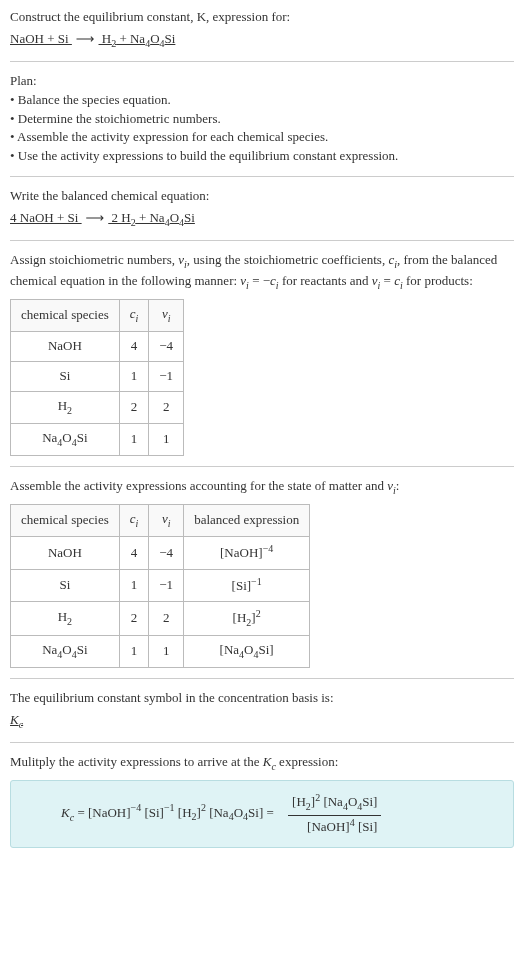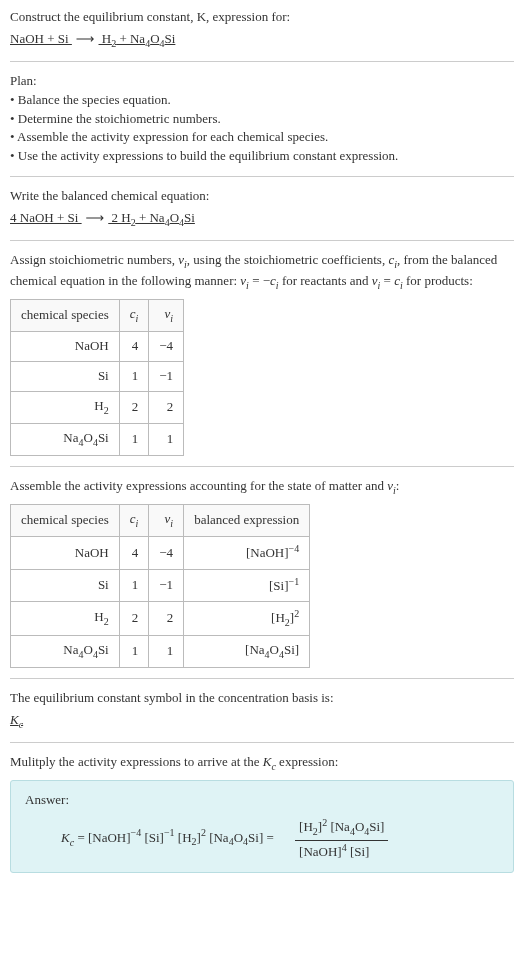--- a/index.html
+++ b/index.html
@@ -21,38 +21,38 @@
 .sup { vertical-align: super; font-size: 10px; }
 .arrow { display: inline-block; margin: 0 4px; }
 .italic { font-style: italic; }
 table.data {
   border-collapse: collapse;
   margin: 6px 0;
 }
 table.data th, table.data td {
   border: 1px solid #bbb;
   padding: 5px 10px;
-  text-align: right;
+  text-align: center;
   font-weight: normal;
   font-size: 13px;
 }
 table.data th { background: #f9f9f9; }
 .answer-box {
   background: #dff3f5;
   border: 1px solid #b8dde1;
   border-radius: 3px;
   padding: 10px 14px;
   margin-top: 6px;
 }
 .answer-box .label { margin-bottom: 6px; }
 .fraction {
   display: inline-block;
   vertical-align: middle;
-  text-align: left;
-  margin: 0 18px;
+  text-align: right;
+  margin: 0 11px;
 }
 .fraction .num { display: block; border-bottom: 1px solid #333; padding: 0 4px; }
 .fraction .den { display: block; padding: 0 4px; }
 .indent { padding-left: 36px; }
 </style>
 </head>
 <body>
 
 <div>Construct the equilibrium constant, K, expression for:</div>
 <div class="eqn">
@@ -156,21 +156,20 @@
 <div>The equilibrium constant symbol in the concentration basis is:</div>
 <div class="eqn"><span class="italic">K<span class="sub">c</span></span></div>
 
 <hr>
 
 <div>
   <span>Mulitply the activity expressions to arrive at the </span><span class="italic">K<span class="sub">c</span></span><span> expression:</span>
 </div>
 
 <div class="answer-box">
-  <div class="label">Answer:</div>
   <div class="indent">
     <span class="italic">K<span class="sub">c</span></span> =
     [NaOH]<span class="sup">−4</span> [Si]<span class="sup">−1</span> [H<span class="sub">2</span>]<span class="sup">2</span> [Na<span class="sub">4</span>O<span class="sub">4</span>Si]
     =
     <span class="fraction">
       <span class="num">[H<span class="sub">2</span>]<span class="sup">2</span> [Na<span class="sub">4</span>O<span class="sub">4</span>Si]</span>
       <span class="den">[NaOH]<span class="sup">4</span> [Si]</span>
     </span>
   </div>
 </div>

